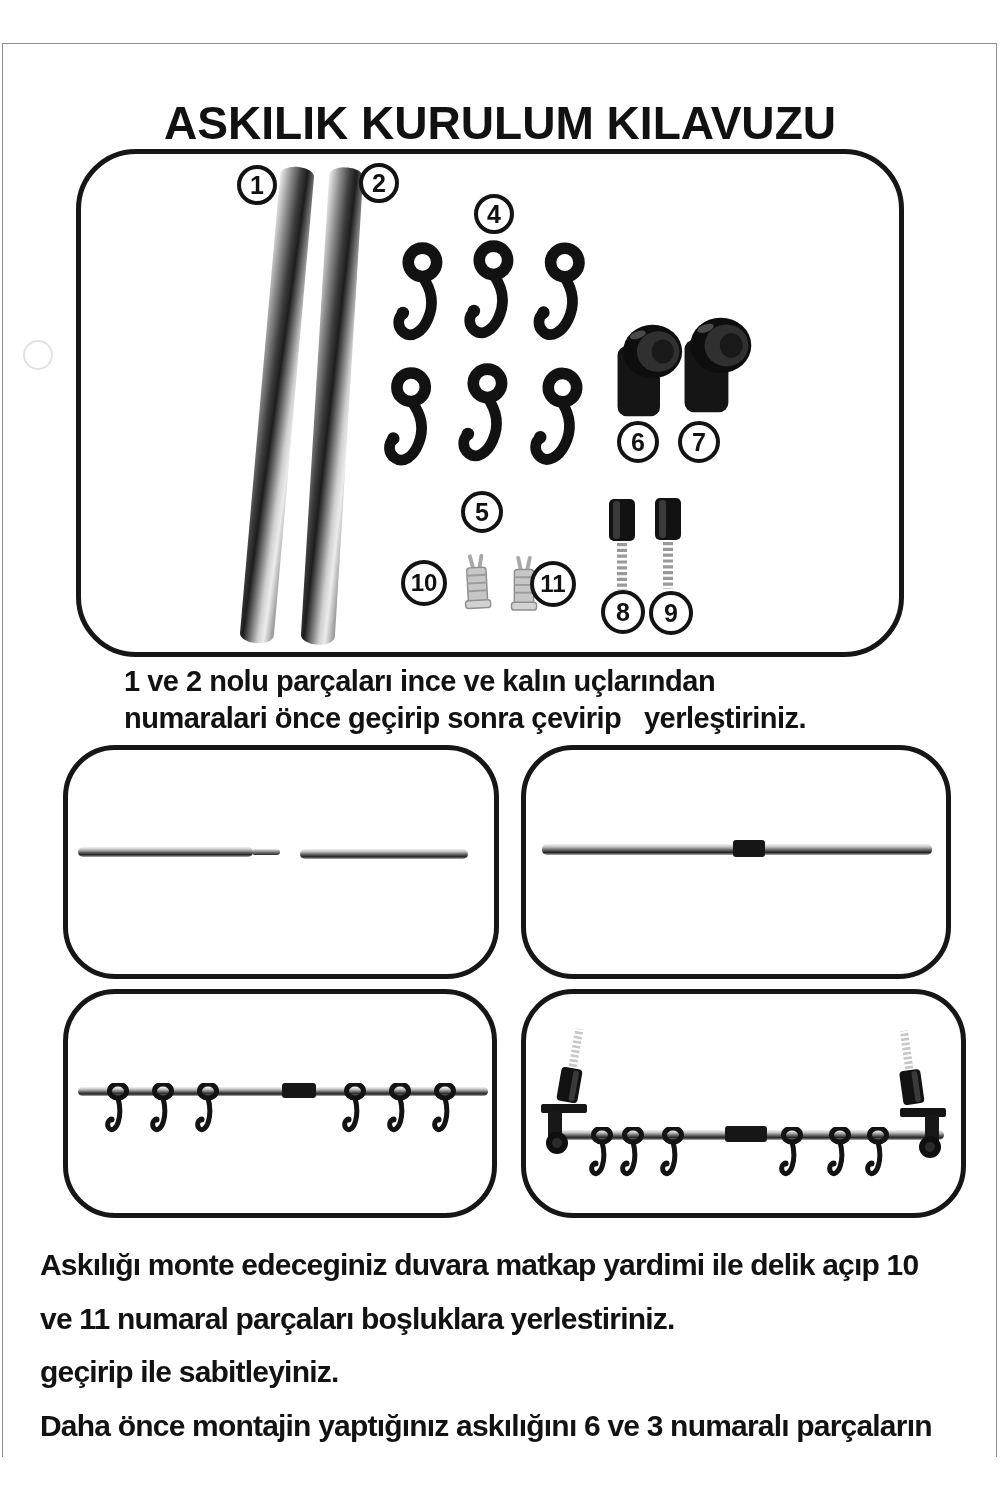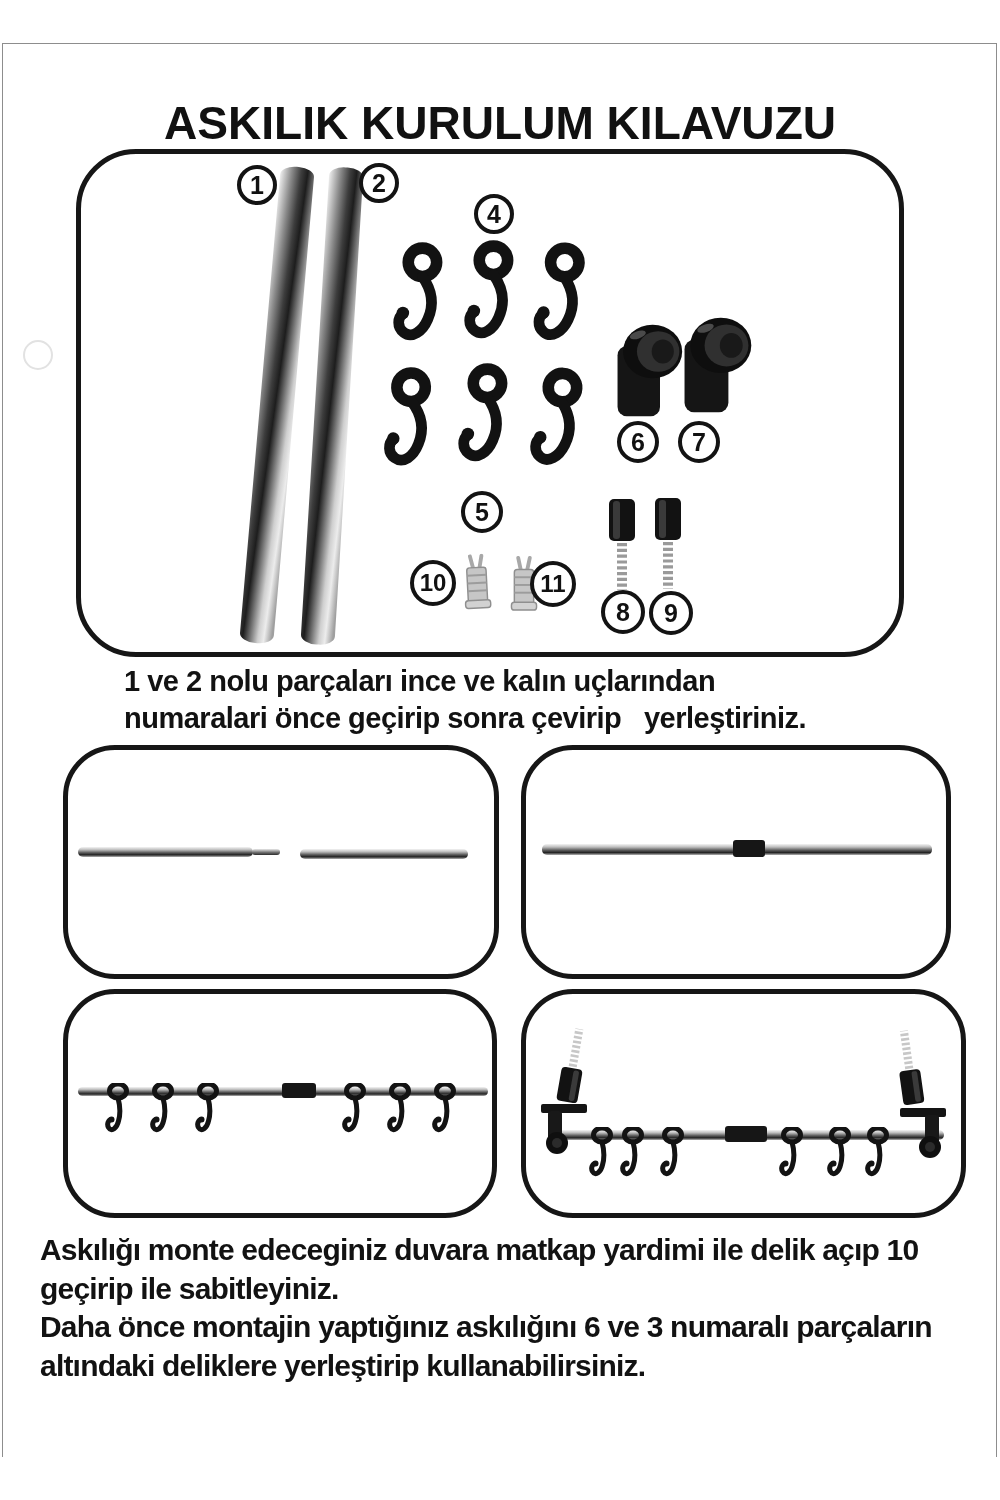--- a/index.html
+++ b/index.html
@@ -35,21 +35,21 @@
   .b40{width:40px;height:40px;font-size:25px;}
   .b42{width:42px;height:42px;font-size:25px;}
   .b44{width:44px;height:44px;font-size:25px;}
   .b46{width:46px;height:46px;font-size:24px;}
   
   .step1{position:absolute;left:88px;top:663px;font-size:29px;font-weight:bold;
     line-height:37px;letter-spacing:-0.5px;color:#121212;}
   .step1 div{white-space:pre;margin-left:36px;}
   .footer{position:absolute;left:40px;top:1231px;font-size:30px;font-weight:bold;
     line-height:38.5px;letter-spacing:-0.8px;color:#121212;}
-  .footer div{white-space:pre;}
+  .footer div{white-space:pre;margin-top:15px;}
   svg{display:block;}
 </style>
 </head>
 <body>
 
 <div class="frame"></div>
 <div class="hole"></div>
 
 <h1 class="title">ASKILIK KURULUM KILAVUZU</h1>
 
@@ -149,21 +149,21 @@
     </div>
   <div class="badge b42" style="left:597px;top:267px;">
       <span>7</span>
     </div>
   <div class="badge b44" style="left:520px;top:436px;">
       <span>8</span>
     </div>
   <div class="badge b44" style="left:568px;top:437px;">
       <span>9</span>
     </div>
-  <div class="badge b46" style="left:329px;top:406px;text-align:center;">
+  <div class="badge b46" style="left:320px;top:406px;text-align:center;">
       <span>10</span>
     </div>
   <div class="badge b46" style="left:449px;top:407px;">
       <span>11</span>
     </div>
 </section>
 
 <div class="step1">
   <div>1 ve 2 nolu parçaları ince ve kalın uçlarından</div>
   <div>numaralari önce geçirip sonra çevirip   yerleştiriniz.</div>
@@ -270,16 +270,16 @@
     </svg>
   <svg viewBox="0 0 26 62" style="left:339px;top:133px;width:26px;height:62px;">
       <ellipse cx="13" cy="8" rx="8.5" ry="7" fill="none" stroke="#131313" stroke-width="5"></ellipse>
       <path d="M13 15 C15.5 24 15.5 31 13.5 38 C12 45 6.5 49.5 3.5 44.5 C1.5 41 3.5 36.5 6.5 36.5" fill="none" stroke="#131313" stroke-width="5" stroke-linecap="round"></path>
       <circle cx="6.5" cy="36.5" r="3" fill="#131313"></circle>
     </svg>
 </section>
 
 <div class="footer">
   <div>Askılığı monte edeceginiz duvara matkap yardimi ile delik açıp 10</div>
+  <div>ve 11 numaral parçaları boşluklara yerlestiriniz.</div>
   <div>geçirip ile sabitleyiniz.</div>
   <div>Daha önce montajin yaptığınız askılığını 6 ve 3 numaralı parçaların</div>
-  <div>altındaki deliklere yerleştirip kullanabilirsiniz.</div>
 </div>
 
 </body></html>

